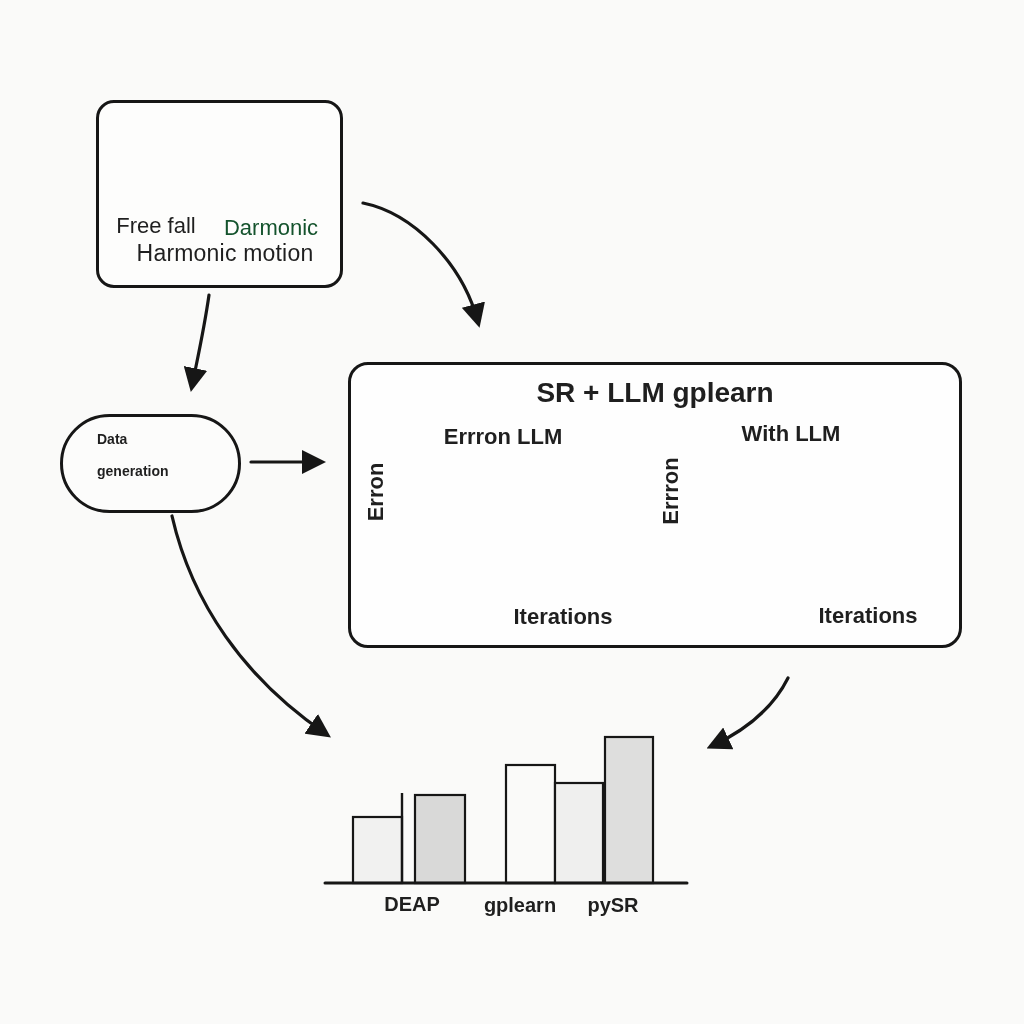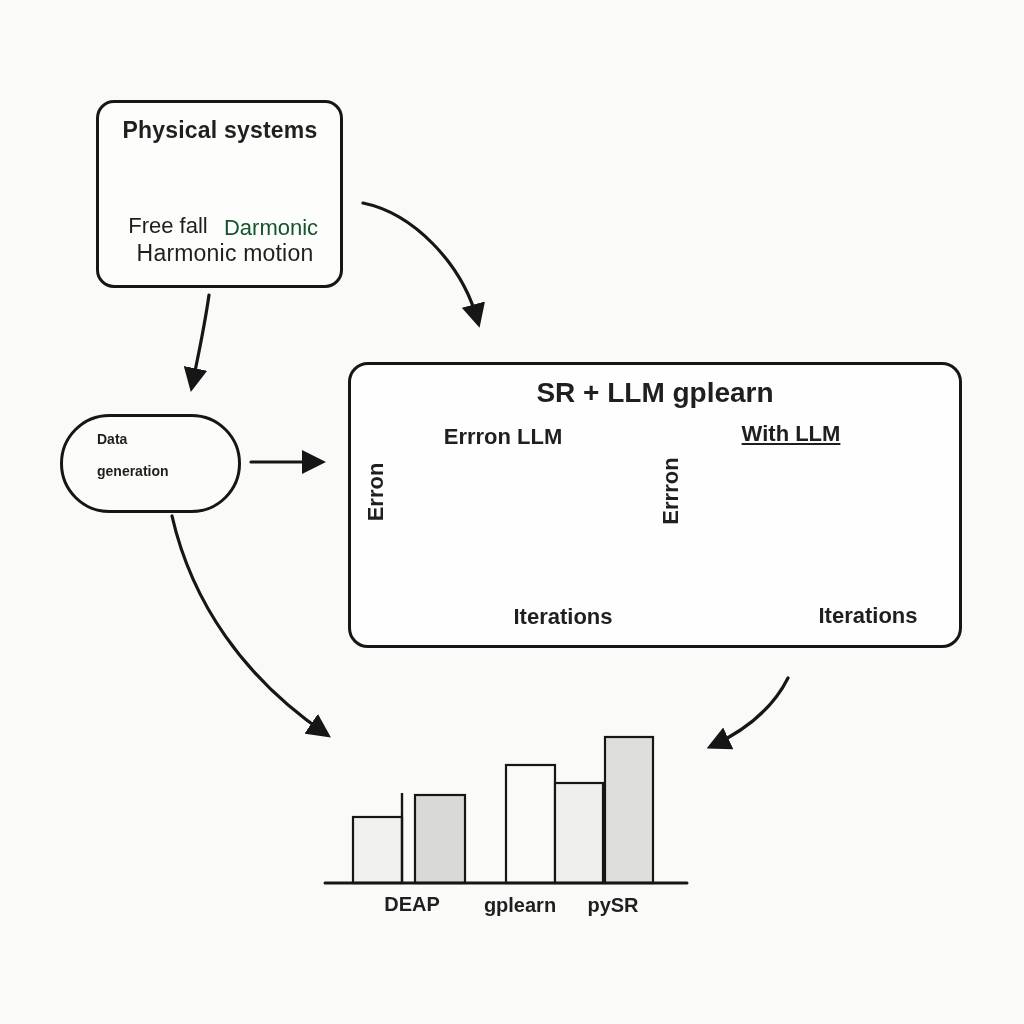--- a/index.html
+++ b/index.html
@@ -100,31 +100,30 @@
         </g>
       <path d="M402,793 V882" stroke="#161616" stroke-width="2.4" fill="none"></path>
       <path d="M325,883 H687" stroke="#161616" stroke-width="3" fill="none" stroke-linecap="round"></path>
     </g>
   </svg>
 
   <div class="node-box" id="physical-box"></div>
   <div class="node-box" id="sr-box"></div>
   <div id="data-ellipse"></div>
 
-  <div class="label t-title" style="left:220px;top:130px;">Physical systems</div>
-  <div class="label t-sketch" style="left:168px;top:226px;">Free fall</div>
+  <div class="label t-sketch" style="left:156px;top:226px;">Free fall</div>
   <div class="label t-sketch gray-text" style="left:271px;top:228px;">Darmonic</div>
   <div class="label t-title" style="left:225px;top:253px;font-weight:500;text-align:center;">Harmonic motion</div>
 
   <div class="dg-line" style="left:97px;top:431px;">Data</div>
   <div class="dg-line" style="left:97px;top:463px;">generation</div>
 
   <div class="label t-sr" style="left:655px;top:393px;">SR + LLM gplearn</div>
   <div class="label t-sub" style="left:503px;top:437px;">Errron LLM</div>
-  <div class="label t-sub" style="left:791px;top:434px;text-decoration:underline;">With LLM</div>
+  <div class="label t-sub" style="left:791px;top:434px;">With LLM</div>
   <div class="label rot t-axis" style="left:376px;top:492px;">Erron</div>
   <div class="label rot t-axis" style="left:671px;top:491px;">Errron</div>
   <div class="label t-axis" style="left:563px;top:617px;">Iterations</div>
   <div class="label t-axis" style="left:868px;top:616px;">Iterations</div>
 
   <div class="label t-bar" style="left:412px;top:904px;">DEAP</div>
   <div class="label t-bar" style="left:520px;top:905px;">gplearn</div>
   <div class="label t-bar" style="left:613px;top:905px;">pySR</div>
 
 </div>

